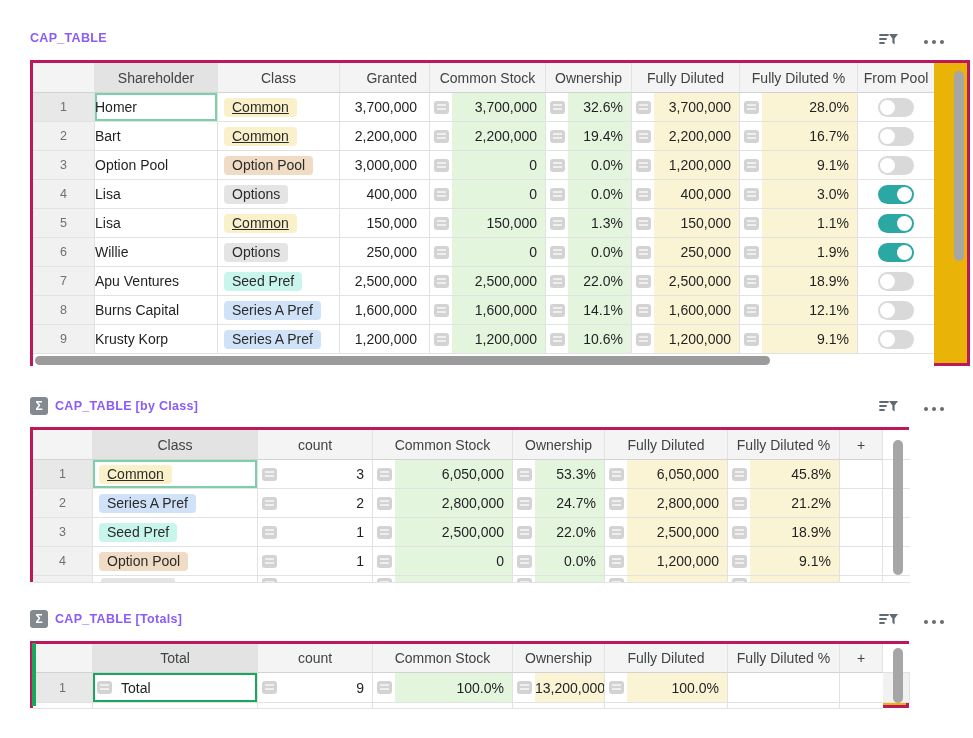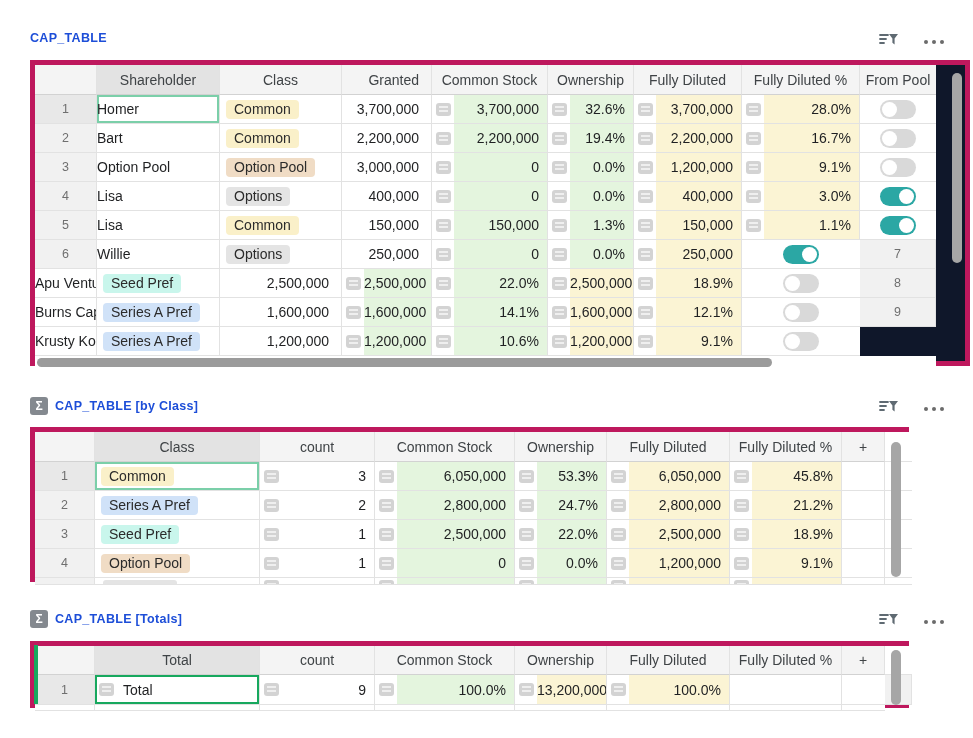--- a/index.html
+++ b/index.html
@@ -1,26 +1,26 @@
 <!DOCTYPE html>
 <html><head>
 <meta charset="utf-8">
 <style>
   * { box-sizing: border-box; margin: 0; padding: 0; }
   html,body { width: 973px; height: 738px; background: #fff; font-family: "Liberation Sans", sans-serif; }
   .stage { position: relative; width: 973px; height: 738px; overflow: hidden; background: #fff; }
 
-  .ttl { position: absolute; font-size: 12.5px; font-weight: bold; color: #1d4ed8; letter-spacing: .3px; }
+  .ttl { position: absolute; font-size: 12.5px; font-weight: bold; color: #8b5cf6; letter-spacing: .3px; }
   .sigma { position: absolute; width: 18px; height: 18px; border-radius: 3px; background: #84898f; color: #fff;
            font-size: 12px; font-weight: bold; display: flex; align-items: center; justify-content: center; }
   .fico { position: absolute; width: 21px; height: 18px; }
   .dots { position: absolute; display: flex; gap: 4px; }
   .dots i { width: 4px; height: 4px; border-radius: 50%; background: #6b6b6b; }
 
-  .tbl { position: absolute; background: #0f172a; border: 5px solid #be185d; display: grid; }
+  .tbl { position: absolute; background: #eab308; border: 3px solid #be185d; display: grid; }
   .t1 { left: 30px; top: 60px; width: 940px; height: 306px;
         grid-template-columns: 62px 123px 122px 90px 116px 86px 108px 118px 76px;
         grid-template-rows: 30px repeat(9, 29px) 13px; }
   .t2 { left: 30px; top: 427px; width: 879px; height: 155px;
         grid-template-columns: 60px 165px 115px 140px 92px 123px 112px 43px 27px;
         grid-template-rows: 30px repeat(4, 29px) 7px; }
   .t3 { left: 30px; top: 641px; width: 879px; height: 67px;
         grid-template-columns: 60px 165px 115px 140px 92px 123px 112px 43px 27px;
         grid-template-rows: 29px 30px 6px; }
 
@@ -28,21 +28,21 @@
        font-size: 14px; color: #1f2022; overflow: hidden; white-space: nowrap; background: #fff; }
   .h { background: #f4f4f4; justify-content: center; color: #3f4346; border-bottom-color: #d2d2d2; }
   .h.right { justify-content: flex-end; padding-right: 12px; }
   .hsel { background: #e3e3e3; }
   .rn { background: #f1f1f1; justify-content: center; color: #6f6f6f; font-size: 12.5px; }
   .rnsel { background: #e8e8e8; }
   .txt { padding-left: 0; }
   .num { justify-content: flex-end; padding-right: 12px; }
   .chipcell { padding-left: 6px; }
   .chip { padding: 1px 8px 2px; border-radius: 4px; color: #2b2b2b; }
-  .c-com { background: #faf0c9; }
+  .c-com { background: #faf0c9; text-decoration: underline; }
   .c-opt { background: #e4e4e4; }
   .c-pool { background: #f0dcc5; }
   .c-seed { background: #c9f6ec; }
   .c-sa { background: #d0e2f8; }
 
   .fx { padding: 0; }
   .fxi { flex: none; width: 15px; height: 13px; border-radius: 3px; background: #d3d3d3; position: relative; margin-left: 4px; }
   .fxi::before { content: ""; position: absolute; left: 3px; right: 3px; top: 3px; height: 2px; background: #efefef;
                  box-shadow: 0 4px 0 #efefef; }
   .fill { flex: 1; align-self: stretch; display: flex; align-items: center; justify-content: flex-end;
@@ -244,20 +244,24 @@
         <span class="fill g">0</span>
       </div>
     <div class="c fx">
         <span class="fxi"></span>
         <span class="fill g">0.0%</span>
       </div>
     <div class="c fx">
         <span class="fxi"></span>
         <span class="fill y">250,000</span>
       </div>
+    <div class="c fx">
+        <span class="fxi"></span>
+        <span class="fill y">1.9%</span>
+      </div>
     <div class="c tglc nob">
         <span class="tgl on"></span>
       </div>
 
     <div class="c rn">7</div>
     <div class="c txt">Apu Ventures</div>
     <div class="c chipcell">
         <span class="chip c-seed">Seed Pref</span>
       </div>
     <div class="c num">2,500,000</div>

